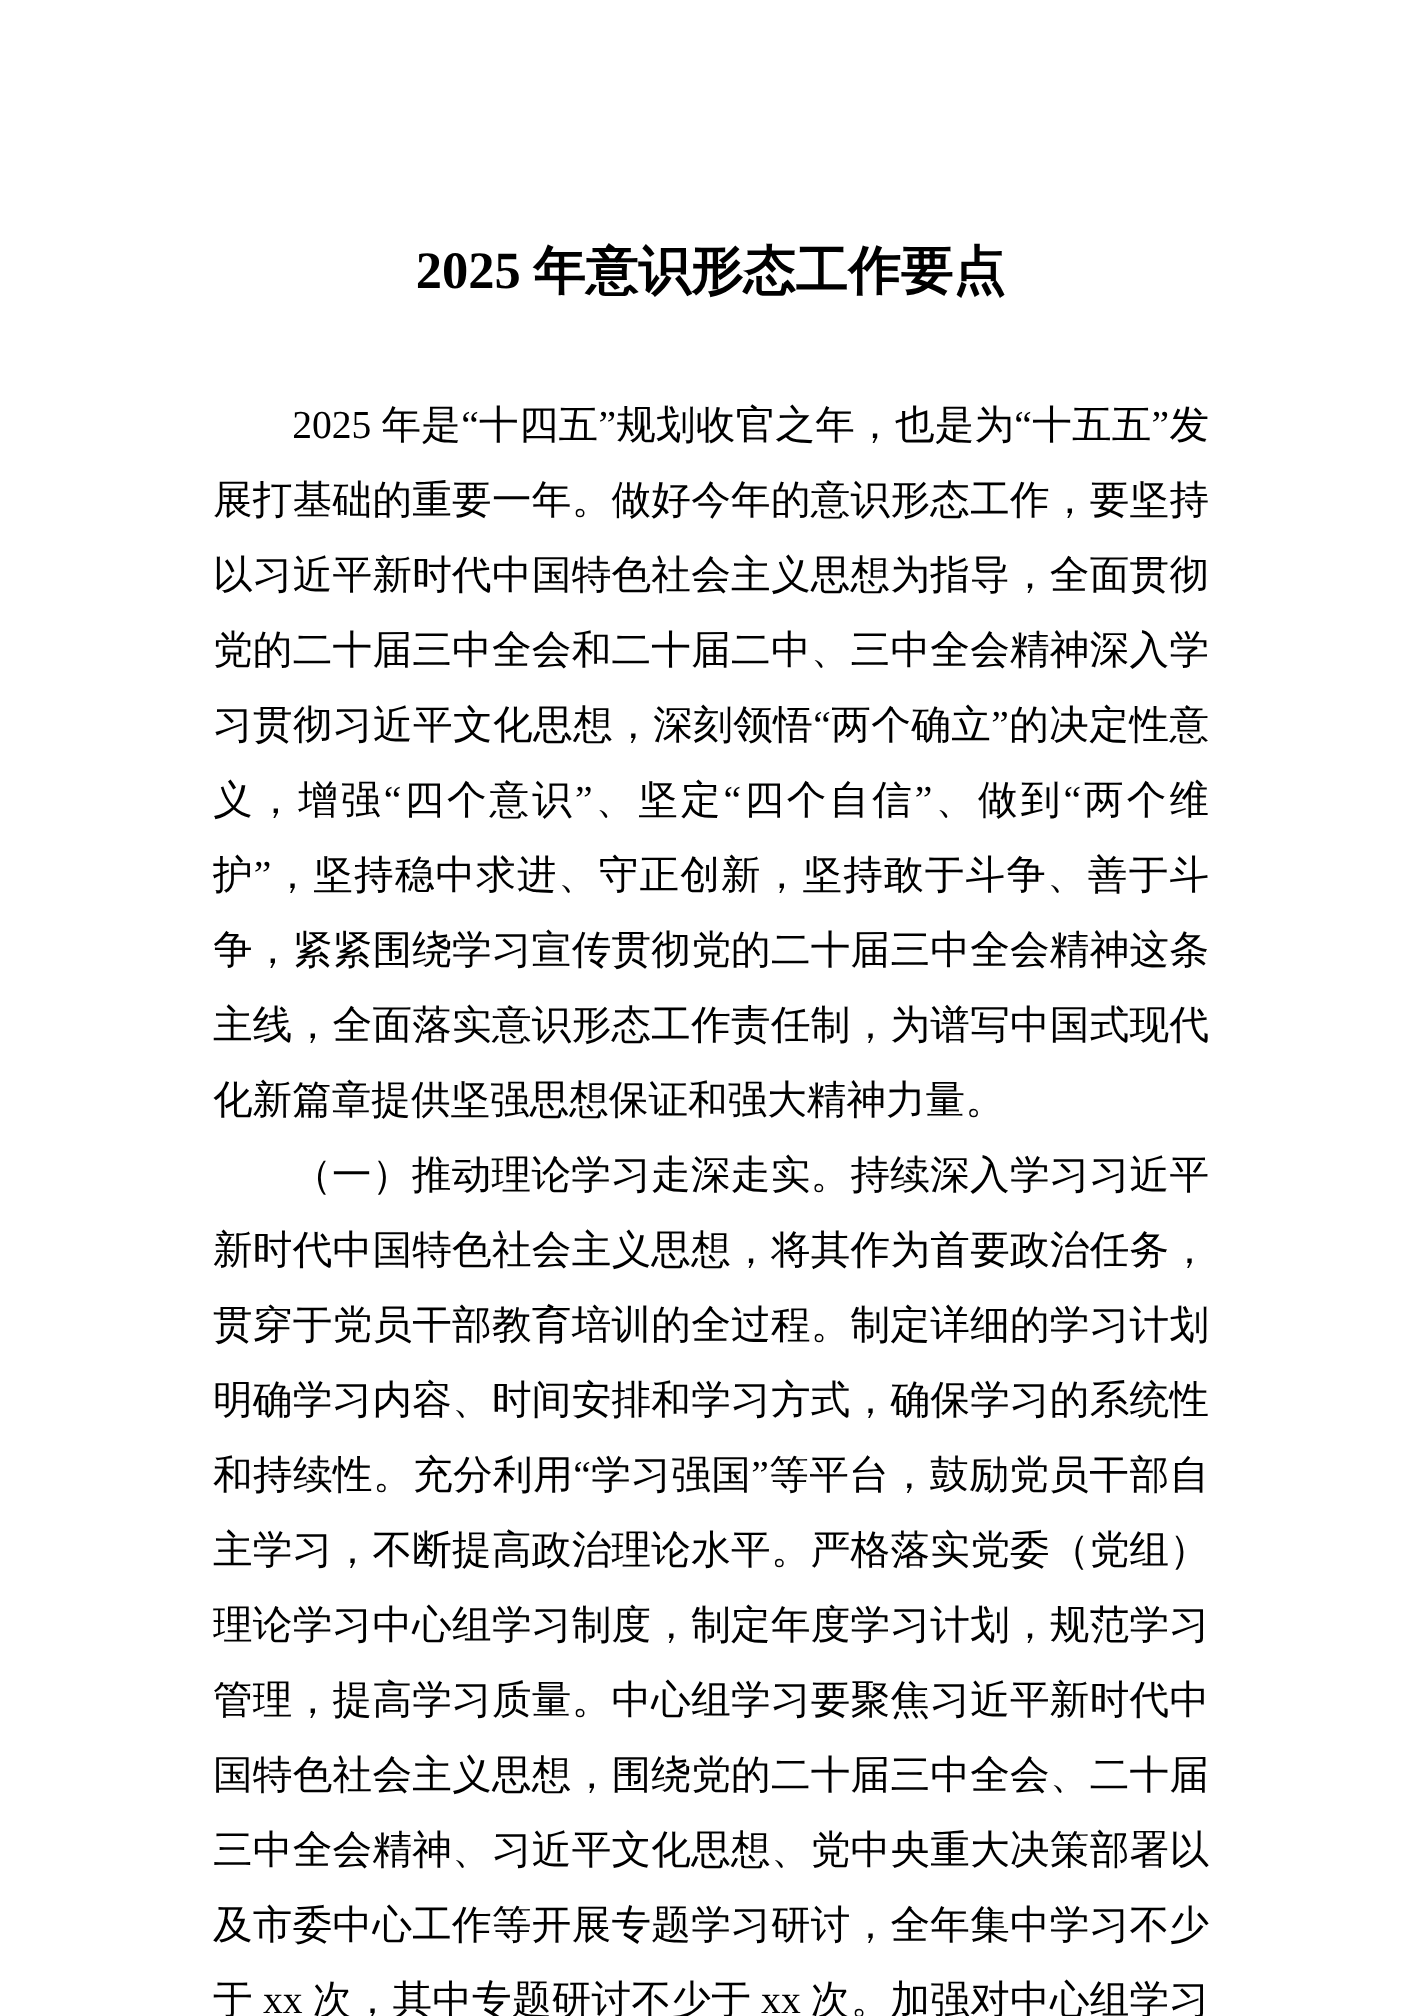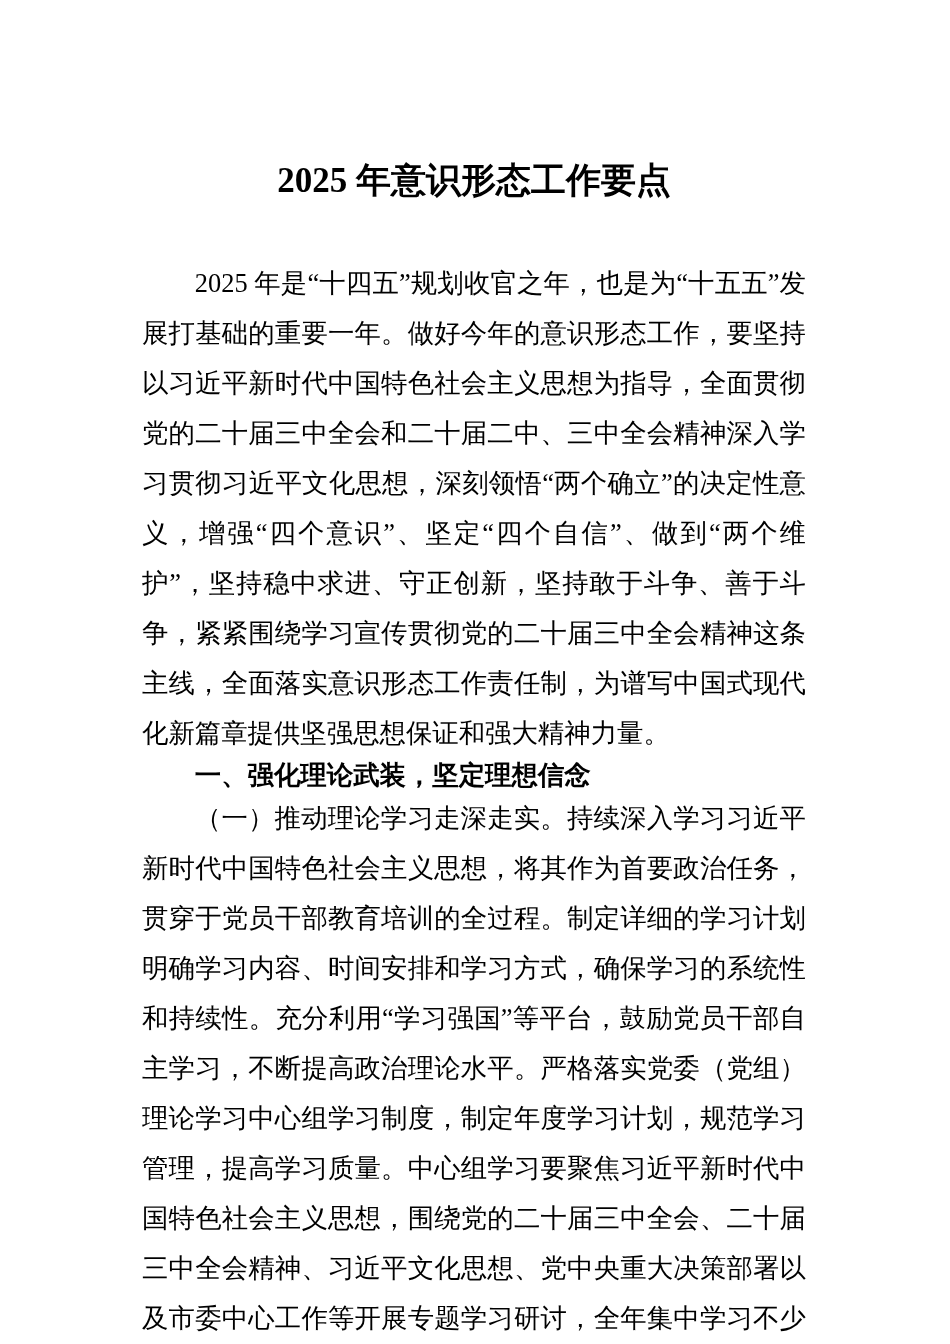--- a/index.html
+++ b/index.html
@@ -55,16 +55,15 @@
     color: #000000;
   }
 </style>
 </head>
 <body>
 
 <div class="page">
   <div class="content">
     <h1 class="doc-title">2025 年意识形态工作要点</h1>
     <p class="body-para para-intro">2025 年是“十四五”规划收官之年，也是为“十五五”发展打基础的重要一年。做好今年的意识形态工作，要坚持以习近平新时代中国特色社会主义思想为指导，全面贯彻党的二十届三中全会和二十届二中、三中全会精神深入学习贯彻习近平文化思想，深刻领悟“两个确立”的决定性意义，增强“四个意识”、坚定“四个自信”、做到“两个维护”，坚持稳中求进、守正创新，坚持敢于斗争、善于斗争，紧紧围绕学习宣传贯彻党的二十届三中全会精神这条主线，全面落实意识形态工作责任制，为谱写中国式现代化新篇章提供坚强思想保证和强大精神力量。</p>
-    <h2 class="section-heading">一、强化理论武装，坚定理想信念</h2>
     <p class="body-para">（一）推动理论学习走深走实。持续深入学习习近平新时代中国特色社会主义思想，将其作为首要政治任务，贯穿于党员干部教育培训的全过程。制定详细的学习计划明确学习内容、时间安排和学习方式，确保学习的系统性和持续性。充分利用“学习强国”等平台，鼓励党员干部自主学习，不断提高政治理论水平。严格落实党委（党组）理论学习中心组学习制度，制定年度学习计划，规范学习管理，提高学习质量。中心组学习要聚焦习近平新时代中国特色社会主义思想，围绕党的二十届三中全会、二十届三中全会精神、习近平文化思想、党中央重大决策部署以及市委中心工作等开展专题学习研讨，全年集中学习不少于 xx 次，其中专题研讨不少于 xx 次。加强对中心组学习的指导和督查，开展列席旁听工作，及时总结推广经验做法，对学习开展不力的单位进行通报批评。加强对党员干部学习情况的考核评价，将理论学习纳入干部年度考核和述职述廉内容，通过开展知识测试、撰写心得体会、交流学习成果等方式，检验学习成效，推动理论学习入脑入</p>
   </div>
 </div>
 
 </body></html>

